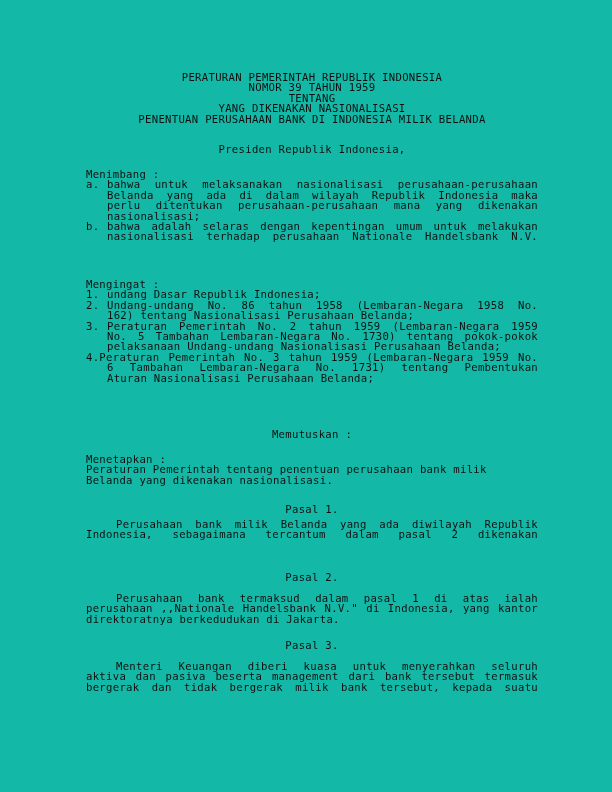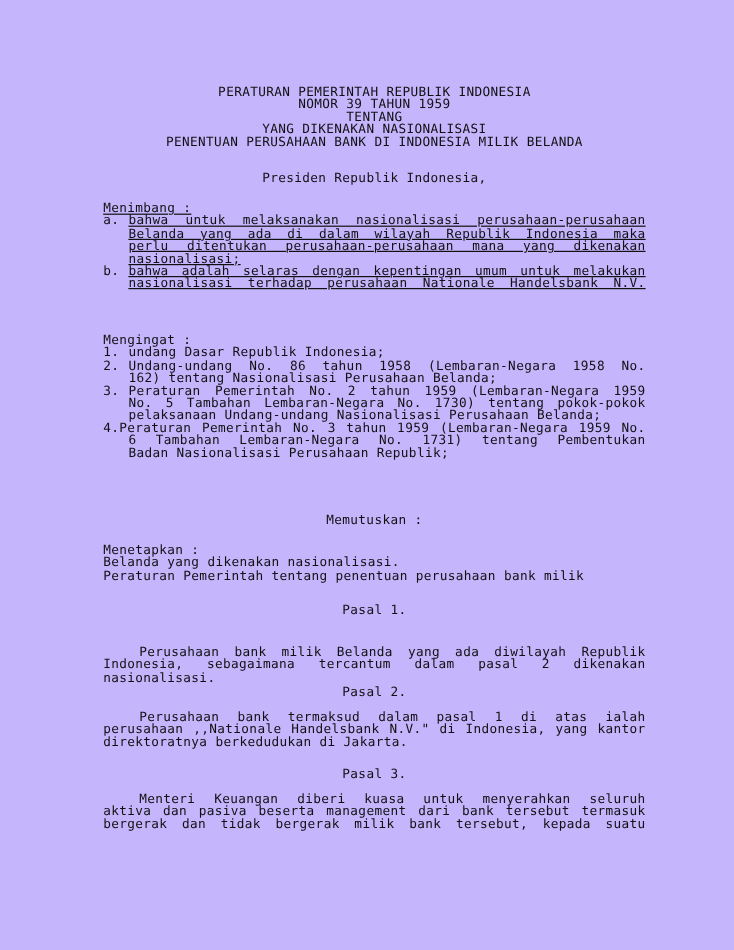--- a/index.html
+++ b/index.html
@@ -1,19 +1,19 @@
 <!DOCTYPE html>
 <html><head>
 <meta charset="utf-8">
 <style>
   html, body { margin: 0; padding: 0; background: #ffffff; }
   body { width: 612px; height: 792px; position: relative; overflow: hidden; }
   .page {
     position: absolute; left: 0; top: 0; width: 612px; height: 792px;
-    background: #c4b5fd; color: #111111;
+    background: #14b8a6; color: #111111;
     font-family: "DejaVu Sans Mono", "Liberation Mono", monospace;
     font-size: 10.6px;
     letter-spacing: 0.3px;
   }
   .blk { position: absolute; left: 86px; width: 452px; }
   .ln { display: block; height: 10.4px; line-height: 10.4px; white-space: pre; }
   .center { text-align: center; }
   .just-line { display: block; height: 10.4px; line-height: 10.4px; text-align: justify; text-align-last: justify; white-space: normal; }
   .item { position: relative; display: block; }
   .item .num { position: absolute; left: 0; top: 0; height: 10.4px; line-height: 10.4px; white-space: pre; }
@@ -29,21 +29,21 @@
     <span class="ln">NOMOR 39 TAHUN 1959</span>
     <span class="ln">TENTANG</span>
     <span class="ln">YANG DIKENAKAN NASIONALISASI</span>
     <span class="ln">PENENTUAN PERUSAHAAN BANK DI INDONESIA MILIK BELANDA</span>
   </div>
 
   <div class="blk center" style="top:144px;">
     <span class="ln">Presiden Republik Indonesia,</span>
   </div>
 
-  <div class="blk" style="top:169px;text-decoration:underline;">
+  <div class="blk" style="top:169px;">
     <span class="ln">Menimbang :</span>
     <div class="item">
       <span class="num">a.</span>
       <div class="txt">
         <span class="just-line">bahwa untuk melaksanakan nasionalisasi perusahaan-perusahaan</span>
         <span class="just-line">Belanda yang ada di dalam wilayah Republik Indonesia maka</span>
         <span class="just-line">perlu ditentukan perusahaan-perusahaan mana yang dikenakan</span>
         <span class="ln">nasionalisasi;</span>
       </div>
     </div>
@@ -76,42 +76,41 @@
       <div class="txt">
         <span class="just-line">Peraturan Pemerintah No. 2 tahun 1959 (Lembaran-Negara 1959</span>
         <span class="just-line">No. 5 Tambahan Lembaran-Negara No. 1730) tentang pokok-pokok</span>
         <span class="ln">pelaksanaan Undang-undang Nasionalisasi Perusahaan Belanda;</span>
       </div>
     </div>
     <div class="item">
       <span class="just-line"><span>4.</span><span>Peraturan Pemerintah No. 3 tahun 1959 (Lembaran-Negara 1959 No.</span></span>
       <div class="txt">
         <span class="just-line">6 Tambahan Lembaran-Negara No. 1731) tentang Pembentukan</span>
-        <span class="ln">Badan Nasionalisasi Perusahaan Republik;</span>
+        <span class="ln">Aturan Nasionalisasi Perusahaan Belanda;</span>
       </div>
     </div>
   </div>
 
   <div class="blk center" style="top:429px;">
     <span class="ln">Memutuskan :</span>
   </div>
 
   <div class="blk" style="top:454px;">
     <span class="ln">Menetapkan :</span>
+    <span class="ln">Peraturan Pemerintah tentang penentuan perusahaan bank milik</span>
     <span class="ln">Belanda yang dikenakan nasionalisasi.</span>
-    <span class="ln">Peraturan Pemerintah tentang penentuan perusahaan bank milik</span>
   </div>
 
   <div class="blk center" style="top:504px;">
     <span class="ln">Pasal 1.</span>
   </div>
-  <div class="blk" style="top:539px;">
+  <div class="blk" style="top:519px;">
     <span class="just-line" style="text-indent:30px;">Perusahaan bank milik Belanda yang ada diwilayah Republik</span>
     <span class="just-line">Indonesia, sebagaimana tercantum dalam pasal 2 dikenakan</span>
-    <span class="ln">nasionalisasi.</span>
   </div>
 
   <div class="blk center" style="top:572px;">
     <span class="ln">Pasal 2.</span>
   </div>
   <div class="blk" style="top:593px;">
     <span class="just-line" style="text-indent:30px;">Perusahaan bank termaksud dalam pasal 1 di atas ialah</span>
     <span class="just-line">perusahaan ,,Nationale Handelsbank N.V." di Indonesia, yang kantor</span>
     <span class="ln">direktoratnya berkedudukan di Jakarta.</span>
   </div>

